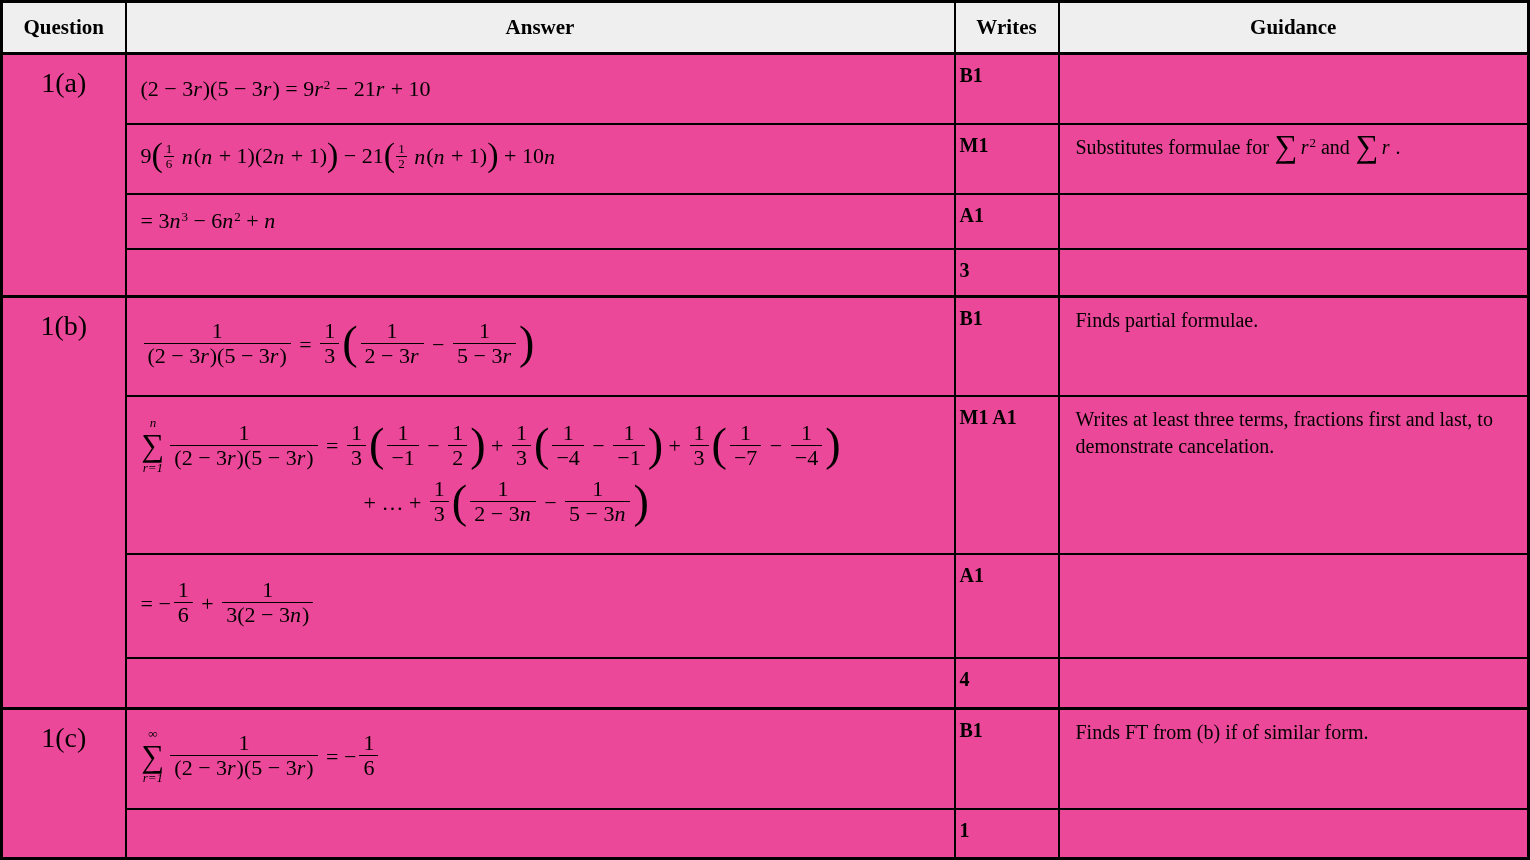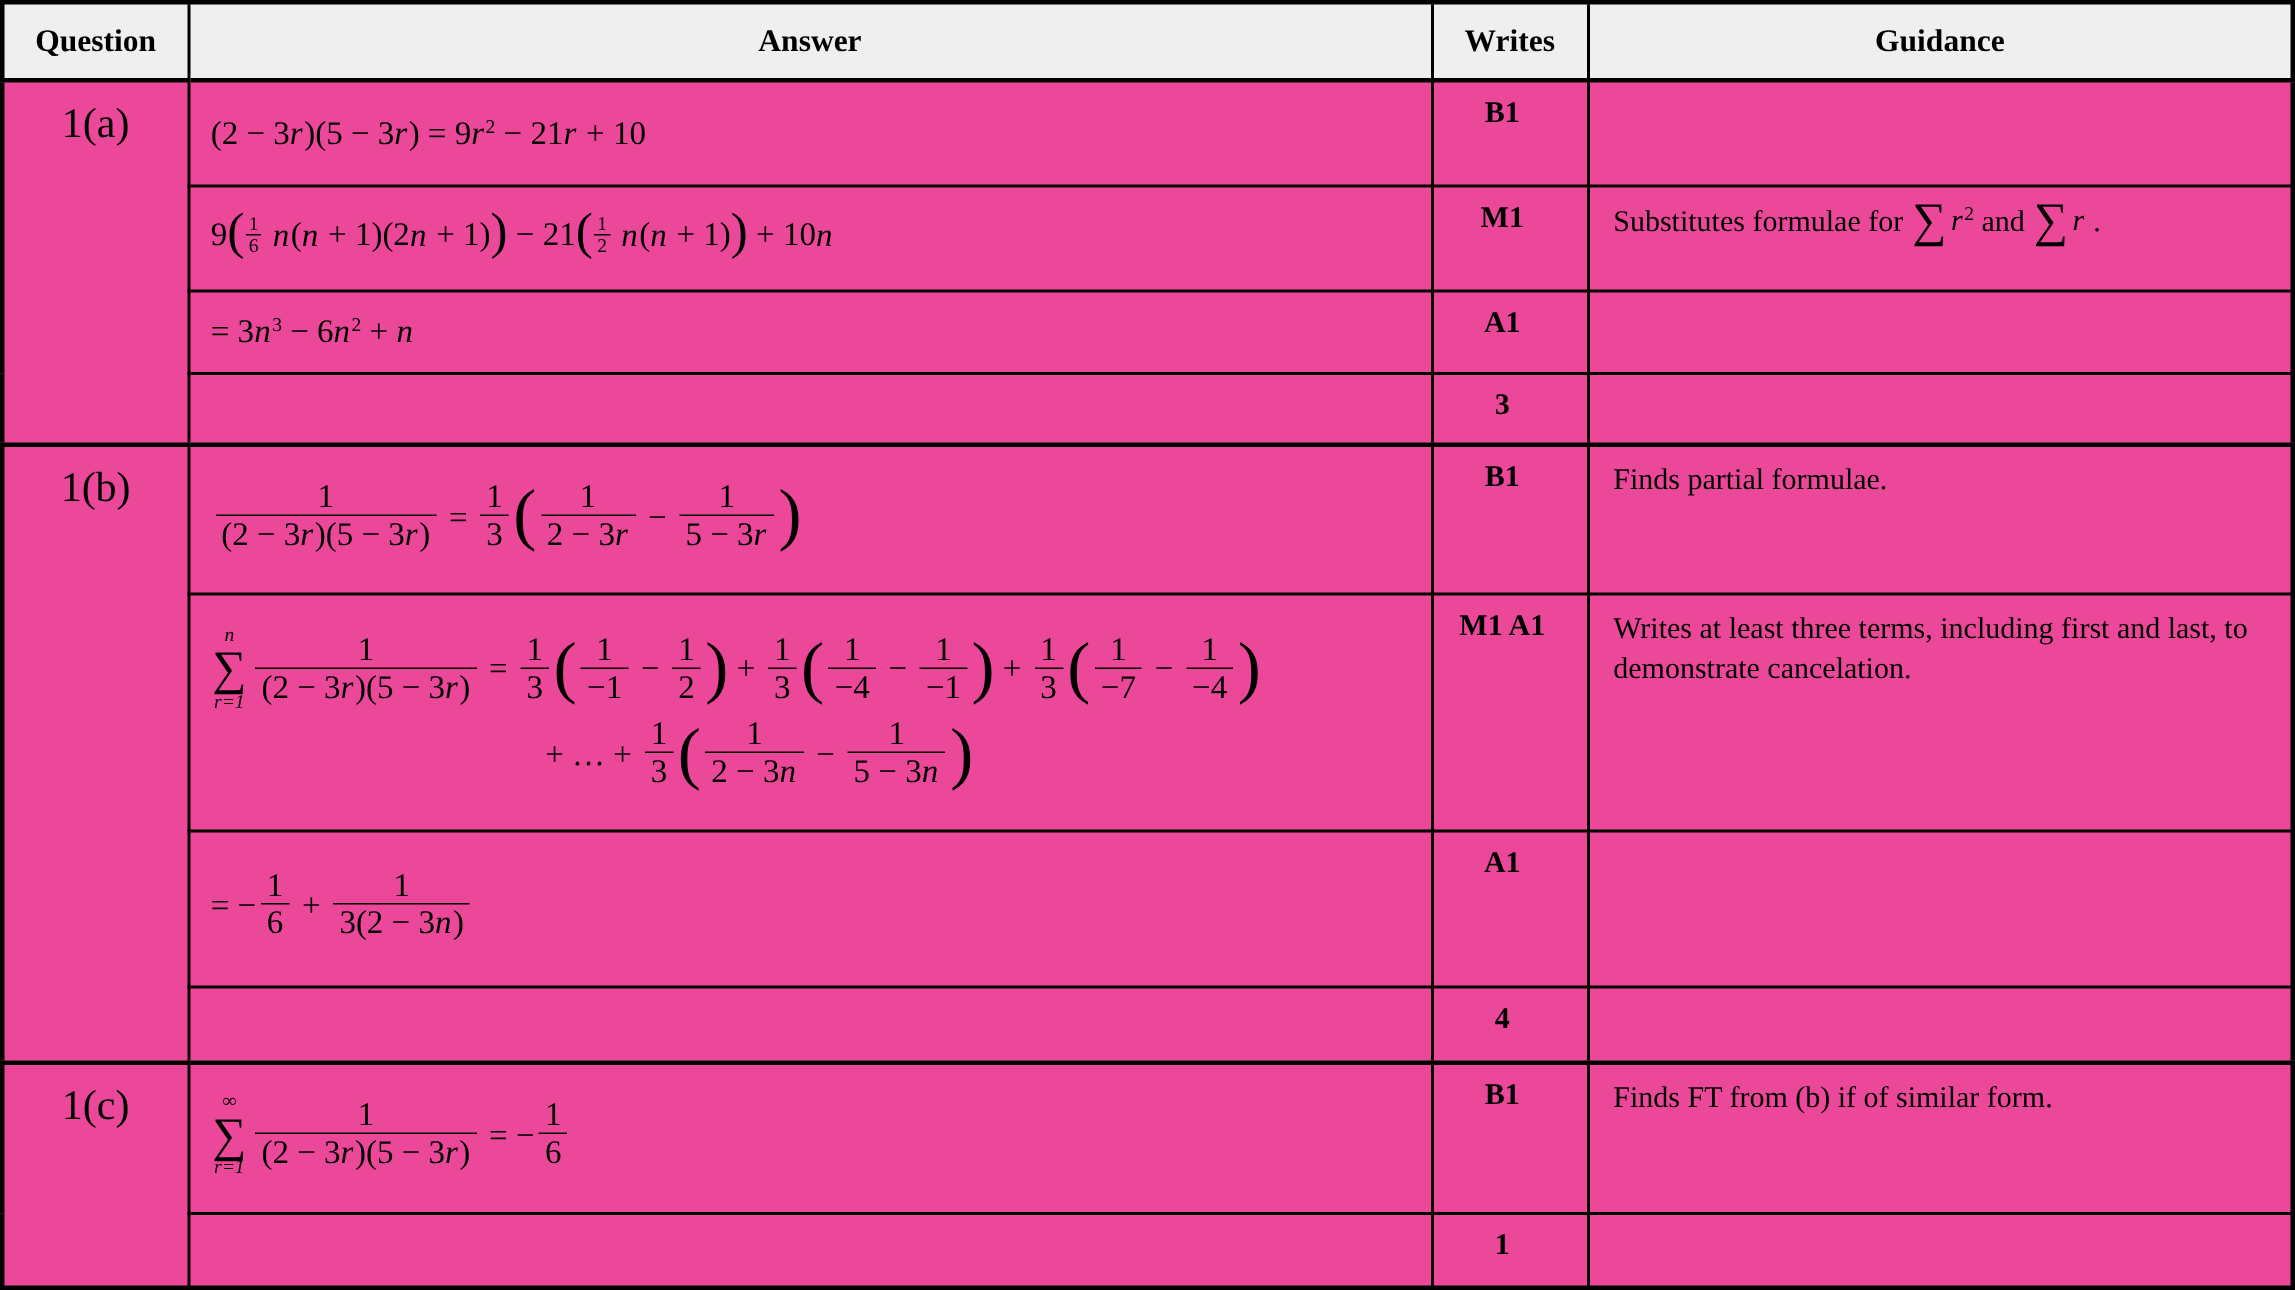--- a/index.html
+++ b/index.html
@@ -19,21 +19,21 @@
     text-align:center;
     border:2px solid #000;
     border-bottom:3px solid #000;
     padding:0;
   }
   td { border:2px solid #000; vertical-align:middle; padding:0; }
   tr.section-start td { border-top:3px solid #000; }
 
   td.q-cell { vertical-align:top; text-align:center; font-size:28px; padding-top:12px; }
   td.a-cell { padding:4px 20px 4px 14px; }
-  td.m-cell { vertical-align:top; text-align:center; padding:9px 14px 0 4px; font-weight:bold; font-size:20px; }
+  td.m-cell { vertical-align:top; text-align:left; padding:9px 14px 0 4px; font-weight:bold; font-size:20px; }
   td.g-cell { vertical-align:top; padding:9px 10px 4px 16px; font-size:20px; }
 
   .math-line { font-size:22px; line-height:1.25; white-space:nowrap; margin:3px 0; }
   .g-text { font-size:20px; line-height:1.35; }
 
   .mt { font-style:normal; }
   .mv { font-style:italic; padding-right:1px; }
   .sup { font-size:13px; vertical-align:0.55em; line-height:0; }
 
   .frac { display:inline-block; vertical-align:middle; text-align:center; margin:0 3px; transform:translateY(-3px); }
@@ -116,21 +116,21 @@
           <td class="a-cell">
             <div class="math-line"><span class="sum">
                 <span class="st">n</span>
                 <span class="sg">∑</span>
                 <span class="sb">r=1</span>
               </span><span class="frac"><span class="fn"><span class="mt">1</span></span><span class="fd"><span class="mt">(2 − 3</span><span class="mv">r</span><span class="mt">)(5 − 3</span><span class="mv">r</span><span class="mt">)</span></span></span><span class="mt"> = </span><span class="frac"><span class="fn"><span class="mt">1</span></span><span class="fd"><span class="mt">3</span></span></span><span class="big">(</span><span class="frac"><span class="fn"><span class="mt">1</span></span><span class="fd"><span class="mt">−1</span></span></span><span class="mt"> − </span><span class="frac"><span class="fn"><span class="mt">1</span></span><span class="fd"><span class="mt">2</span></span></span><span class="big">)</span><span class="mt"> + </span><span class="frac"><span class="fn"><span class="mt">1</span></span><span class="fd"><span class="mt">3</span></span></span><span class="big">(</span><span class="frac"><span class="fn"><span class="mt">1</span></span><span class="fd"><span class="mt">−4</span></span></span><span class="mt"> − </span><span class="frac"><span class="fn"><span class="mt">1</span></span><span class="fd"><span class="mt">−1</span></span></span><span class="big">)</span><span class="mt"> + </span><span class="frac"><span class="fn"><span class="mt">1</span></span><span class="fd"><span class="mt">3</span></span></span><span class="big">(</span><span class="frac"><span class="fn"><span class="mt">1</span></span><span class="fd"><span class="mt">−7</span></span></span><span class="mt"> − </span><span class="frac"><span class="fn"><span class="mt">1</span></span><span class="fd"><span class="mt">−4</span></span></span><span class="big">)</span></div>
             <div class="math-line" style="margin-left: 223px;"><span class="mt">+ … + </span><span class="frac"><span class="fn"><span class="mt">1</span></span><span class="fd"><span class="mt">3</span></span></span><span class="big">(</span><span class="frac"><span class="fn"><span class="mt">1</span></span><span class="fd"><span class="mt">2 − 3</span><span class="mv">n</span></span></span><span class="mt"> − </span><span class="frac"><span class="fn"><span class="mt">1</span></span><span class="fd"><span class="mt">5 − 3</span><span class="mv">n</span></span></span><span class="big">)</span></div>
           </td>
           <td class="m-cell"><span>M1 A1</span></td>
           <td class="g-cell">
-            <div class="g-text"><span class="mt">Writes at least three terms, including first and last, to demonstrate cancelation.</span></div>
+            <div class="g-text"><span class="mt">Writes at least three terms, fractions first and last, to demonstrate cancelation.</span></div>
           </td>
         </tr>
         <tr style="height: 104px;">
           <td class="a-cell">
             <div class="math-line"><span class="mt">= −</span><span class="frac"><span class="fn"><span class="mt">1</span></span><span class="fd"><span class="mt">6</span></span></span><span class="mt"> + </span><span class="frac"><span class="fn"><span class="mt">1</span></span><span class="fd"><span class="mt">3(2 − 3</span><span class="mv">n</span><span class="mt">)</span></span></span></div>
           </td>
           <td class="m-cell"><span>A1</span></td>
           <td class="g-cell"></td>
         </tr>
         <tr style="height: 51px;">

